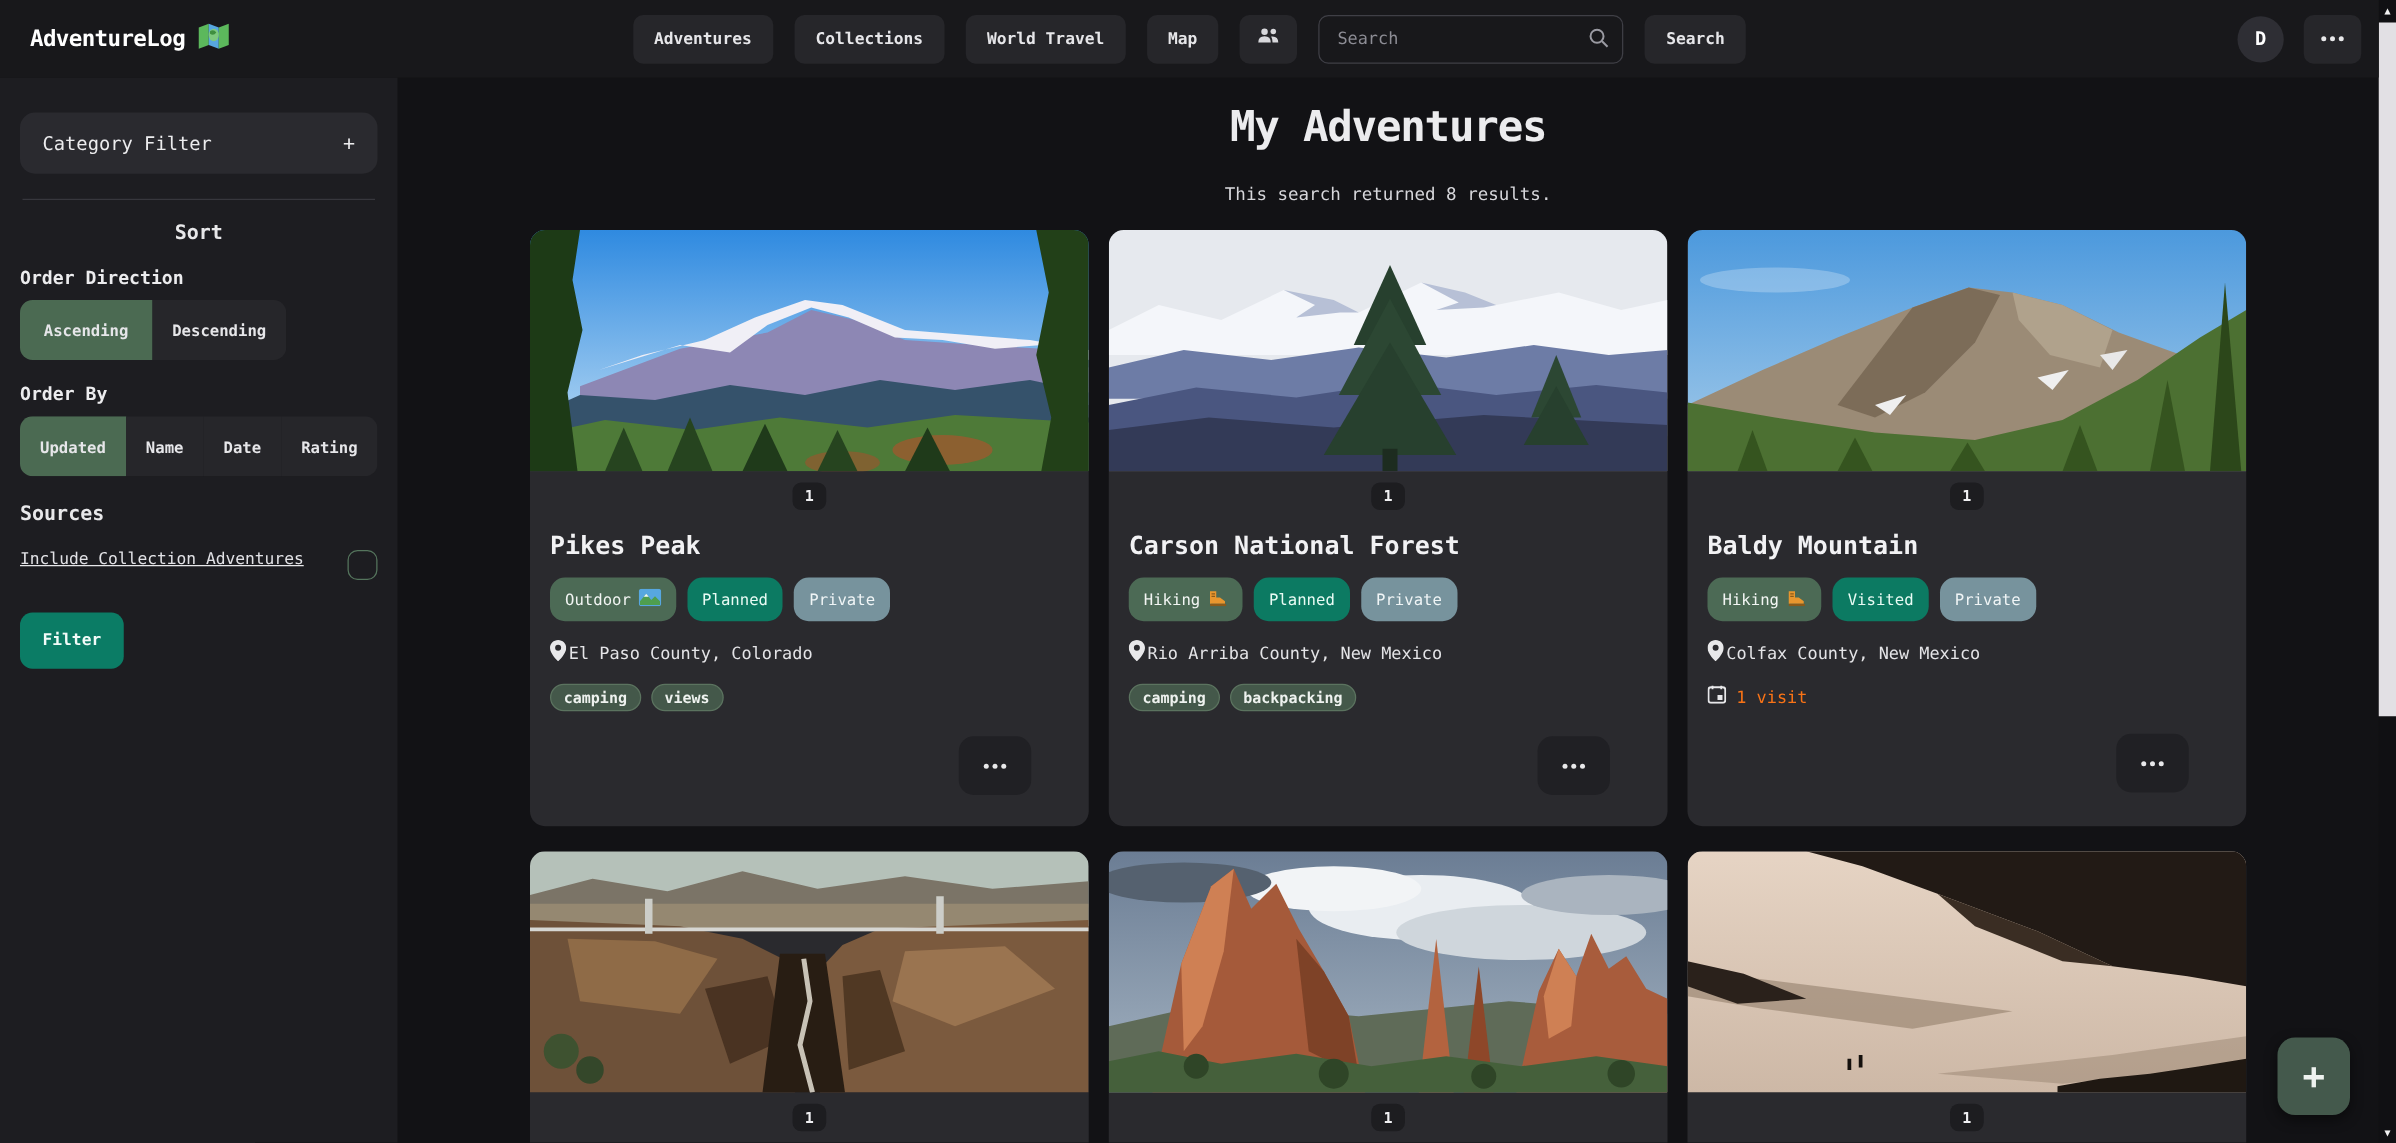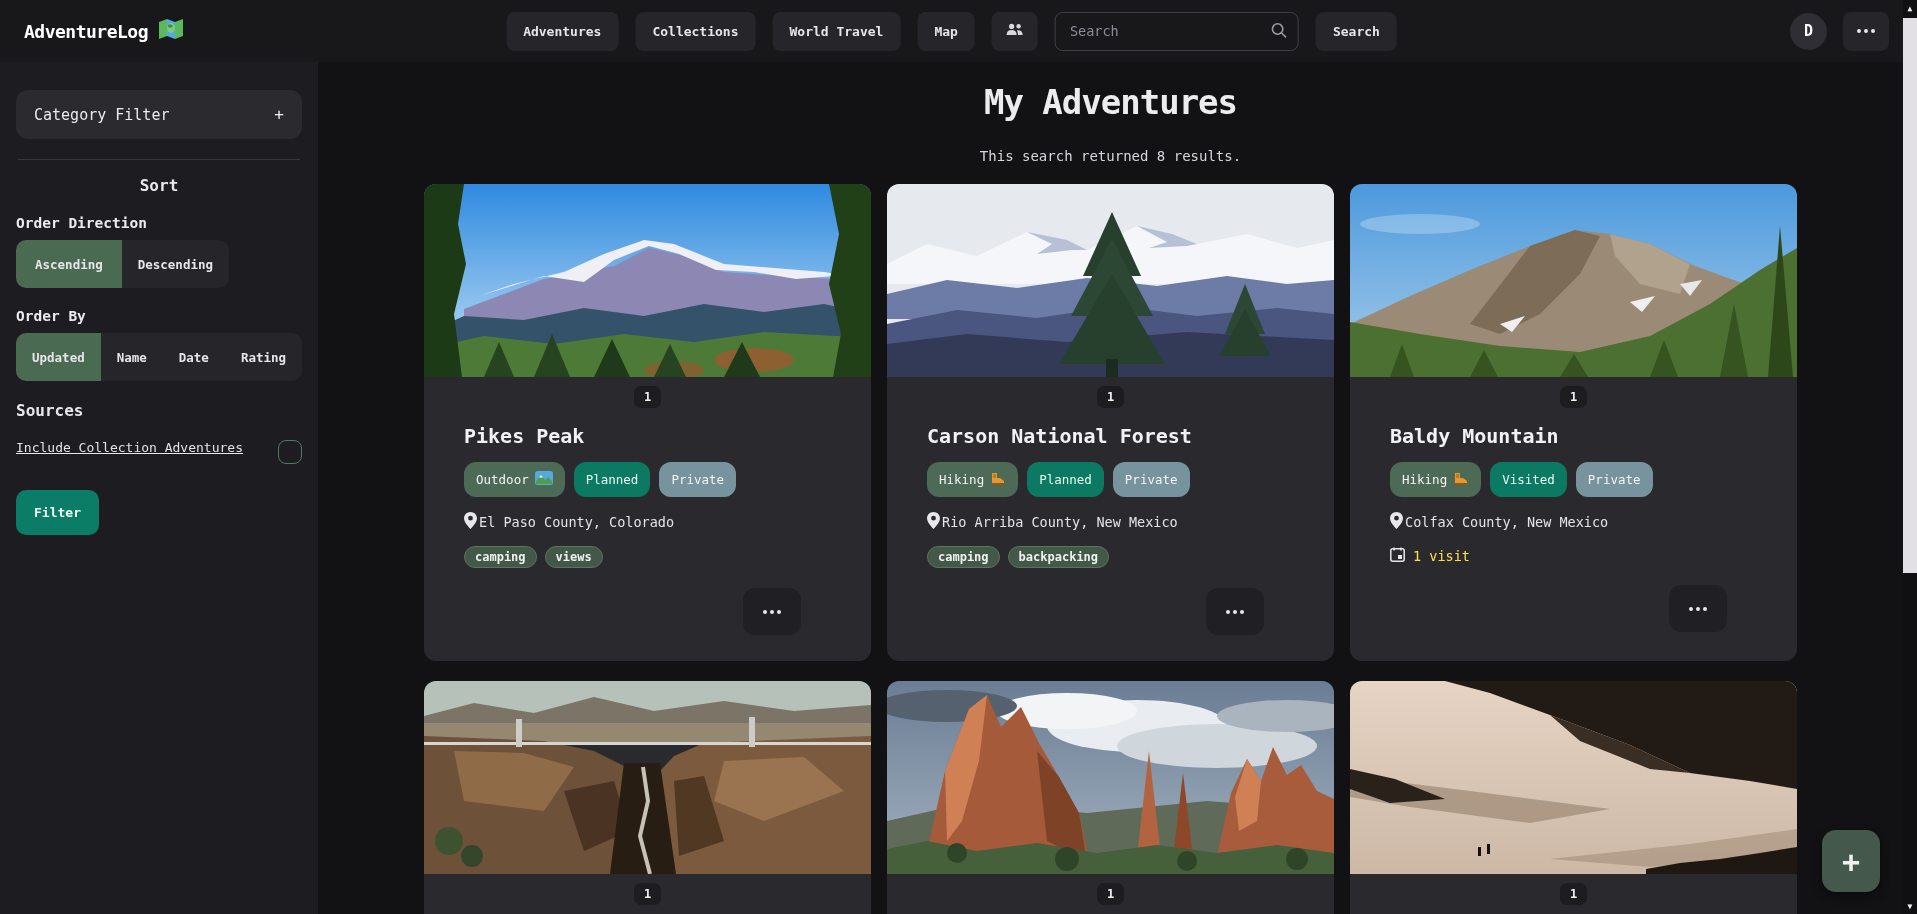--- a/index.html
+++ b/index.html
@@ -69,36 +69,36 @@
   .results { text-align:center; font-size:14px; color:#d7d7db; margin-top:26px; }
   .grid { display:grid; grid-template-columns:repeat(3,447px); column-gap:16px;
     row-gap:20px; justify-content:center; margin-top:20px; }
   .card { background:#2a2a2e; border-radius:12px; overflow:hidden; height:477px; }
   .card.partial { height:477px; }
   .media { width:447px; height:193px; display:block; }
   .count-row { display:flex; justify-content:center; padding:9px 0 4px; }
   .count-badge { background:#1d1d20; border-radius:7px; min-width:27px; height:22px;
     display:flex; align-items:center; justify-content:center; font-size:12px;
     font-weight:bold; color:#f0f0f2; padding:0 7px; }
-  .card-body { padding:6px 40px 0; }
+  .card-body { padding:6px 16px 0; }
   .card-title { font-size:20px; font-weight:bold; color:#f2f2f4; margin:6px 0 14px; }
   .badge-row { display:flex; gap:9px; align-items:center; }
   .badge { height:35px; border-radius:12px; display:flex; align-items:center; gap:6px;
     padding:0 12px; font-size:12.5px; color:#f2f5f3; }
   .badge-cat { background:#4c6a55; }
   .badge-status { background:#0c7a62; color:#e9fbf4; }
   .badge-private { background:#77939d; color:#f0f5f6; }
   .loc-row { display:flex; align-items:center; gap:2px; margin-top:15px;
     font-size:13.5px; color:#e4e4e7; }
   .tag-row { display:flex; gap:8px; margin-top:14px; }
   .tag { height:22px; border-radius:11px; background:#44584a; border:1px solid #5b735f;
     display:flex; align-items:center; padding:0 10px; font-size:12px; font-weight:bold;
     color:#eef2ef; }
   .visit-row { display:flex; align-items:center; gap:8px; margin-top:15px;
-    font-size:13.5px; color:#fde047; }
+    font-size:13.5px; color:#f97316; }
   .action-row { display:flex; justify-content:flex-end; padding:20px 30px 0; }
   .menu-btn { width:58px; height:47px; background:#202024; border:none; border-radius:12px;
     display:flex; align-items:center; justify-content:center; cursor:pointer; }
 
   
   .fab { position:absolute; right:37px; bottom:22px; width:58px; height:62px;
     background:#44594c; border:none; border-radius:14px; color:#eef2ef; font-size:30px;
     font-weight:bold; font-family:inherit; cursor:pointer;
     box-shadow:0 4px 10px rgba(0,0,0,.45); display:flex; align-items:center; justify-content:center; }
 </style>

